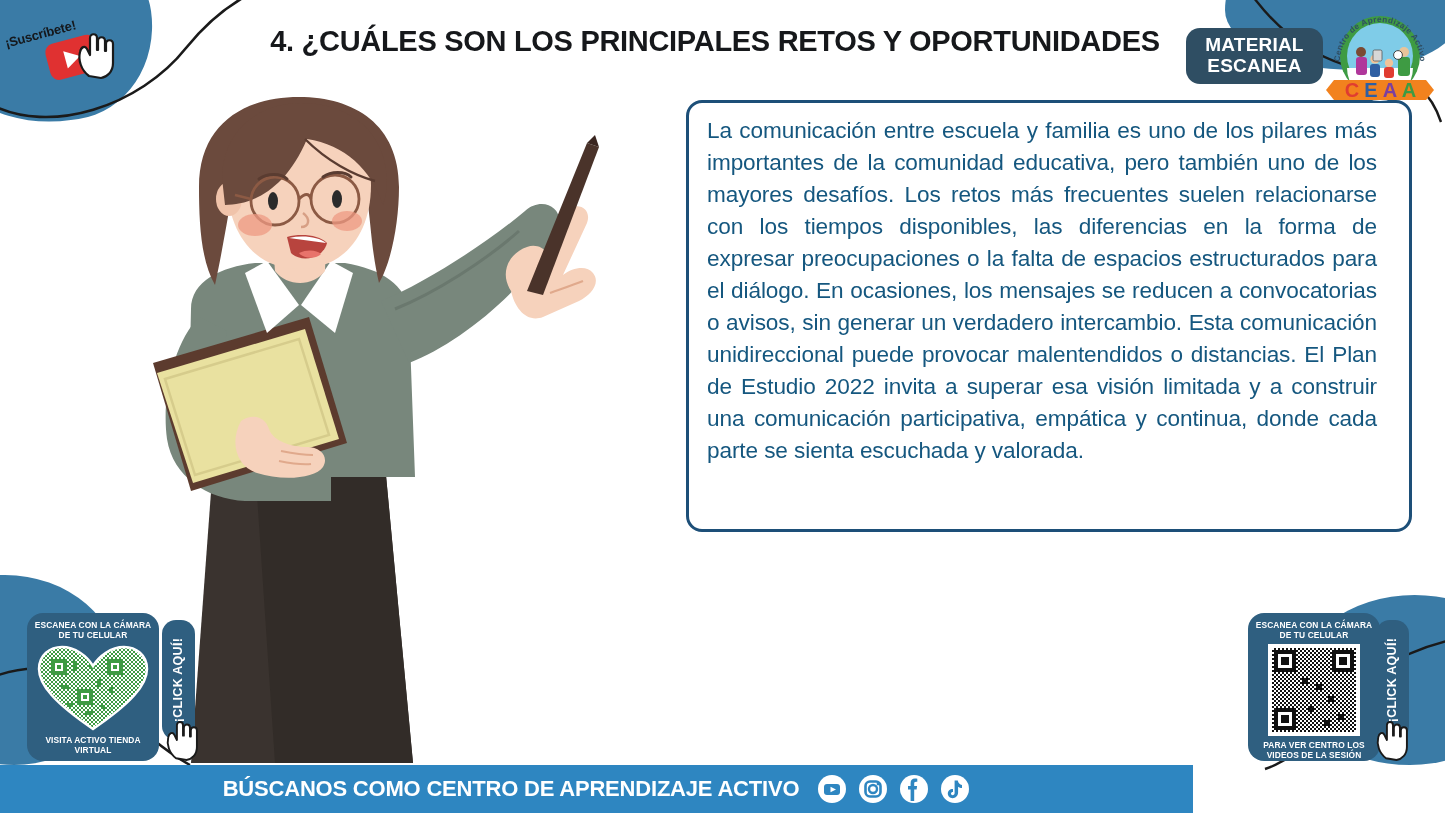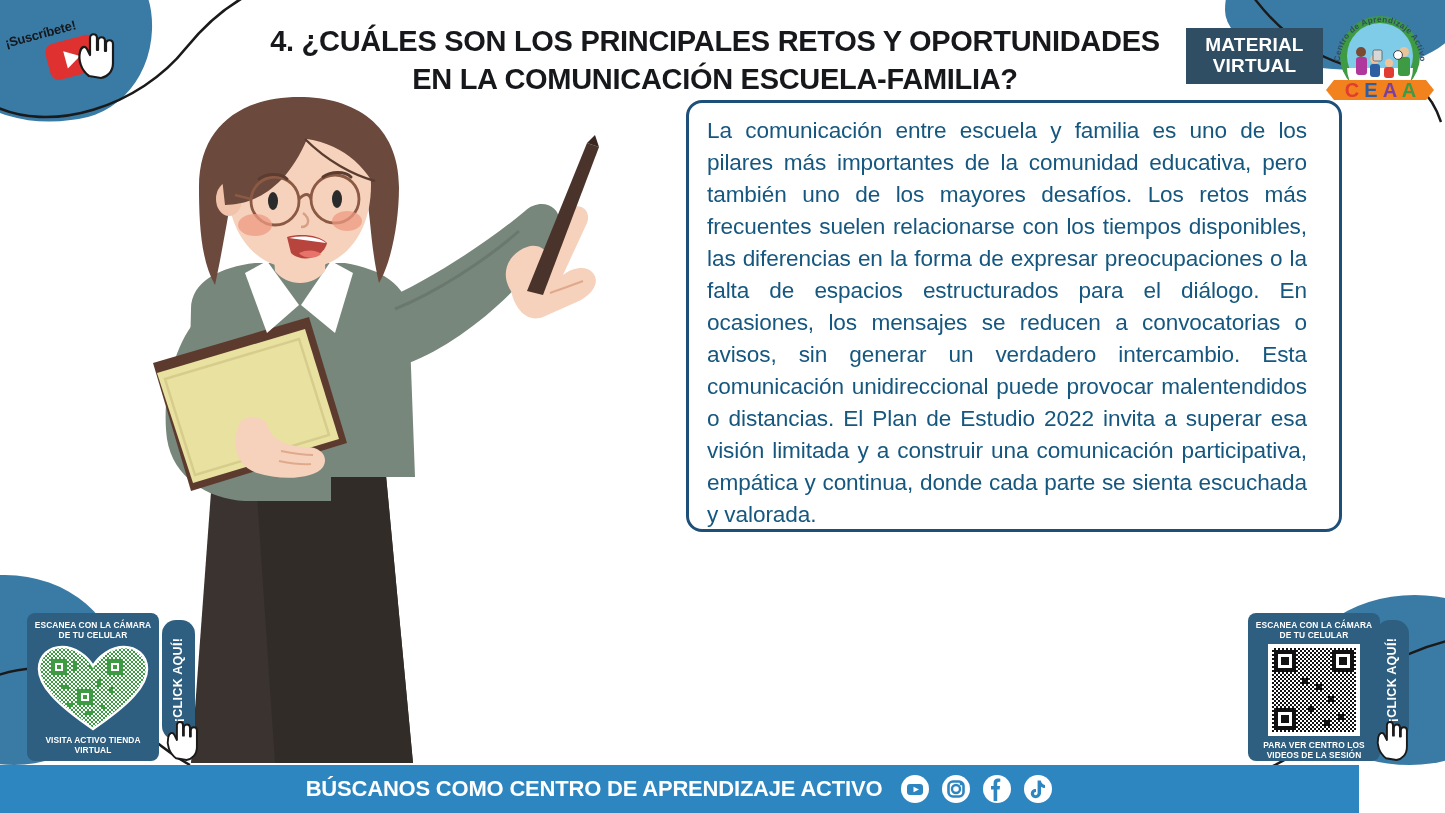--- a/index.html
+++ b/index.html
@@ -86,36 +86,37 @@
   }
 
   
   .material-badge {
     position: absolute; left: 1186px; top: 28px;
     width: 137px; height: 56px;
     background: #2f4e63;
     display: flex; flex-direction: column;
     align-items: center; justify-content: center;
     z-index: 6;
+    border-radius: 14px;
   }
   .material-badge span {
     color: #ffffff; font-size: 19px; font-weight: bold;
     line-height: 1.08; letter-spacing: 0.2px;
   }
 
   
   .ceaa-logo {
     position: absolute; left: 1326px; top: 6px;
     width: 108px; height: 100px; z-index: 7;
   }
 
   
   .text-card {
     position: absolute; left: 686px; top: 100px;
-    width: 656px; height: 432px;
+    width: 726px; height: 432px;
     border: 3.5px solid #1d4f78;
     border-radius: 16px;
     background: #ffffff;
     padding: 12px 32px 10px 18px;
     z-index: 4;
   }
   .body-text {
     font-family: "Liberation Sans", sans-serif;
     font-size: 22.6px;
     line-height: 32px;
@@ -125,21 +126,21 @@
     letter-spacing: -0.1px;
   }
 
   
   .teacher { position: absolute; left: 95px; top: 95px; z-index: 3; }
 
   
   .qr-panel {
     position: absolute;
     background: #2f5f80;
-    border-radius: 8px;
+    border-radius: 16px;
     z-index: 8;
     display: flex; flex-direction: column; align-items: center;
     padding: 7px 6px 6px 6px;
   }
   .qr-left  { left: 27px;   top: 613px; width: 132px; height: 148px; }
   .qr-right { left: 1248px; top: 613px; width: 132px; height: 148px; }
   .qr-caption-top, .qr-caption-bottom {
     color: #ffffff; font-size: 8.4px; font-weight: bold;
     text-align: center; line-height: 1.2; letter-spacing: 0.1px;
   }
@@ -160,21 +161,21 @@
     transform: rotate(-90deg);
   }
   .click-left  { left: 162px;  top: 620px; }
   .click-right { left: 1376px; top: 620px; }
   .cursor-qr-left  { position: absolute; left: 163px;  top: 718px; z-index: 9; }
   .cursor-qr-right { position: absolute; left: 1373px; top: 718px; z-index: 9; }
 
   
   .footer {
     position: absolute; left: 0; bottom: 0;
-    width: 1359px; height: 48px;
+    width: 1193px; height: 48px;
     background: #2e86c1;
     z-index: 10;
     display: flex; align-items: center; justify-content: center;
     gap: 18px;
   }
   .footer-text {
     color: #ffffff; font-size: 22px; font-weight: bold;
     letter-spacing: -0.2px;
   }
   .footer-icons { display: flex; align-items: center; gap: 11px; }
@@ -205,26 +206,25 @@
   <div class="suscribete">
     <div class="suscribete-text">¡Suscríbete!</div>
     <div class="yt-chip"></div>
   </div>
   <svg class="cursor-hand cursor-tl" width="46" height="50" viewBox="0 0 46 50">
     <path d="M15 46 C 7 40, 4 30, 6 22 C 7 17, 11 15, 13 19 L 16 25 L 16 8 C 16 3, 23 3, 23 8 L 23 20 L 24 20 L 24 11 C 24 6, 31 6, 31 11 L 31 21 L 32 21 L 32 14 C 32 9, 39 9, 39 14 L 39 33 C 39 42, 33 47, 27 48 Z" fill="#ffffff" stroke="#1a1a1a" stroke-width="2.2" stroke-linejoin="round"></path>
   </svg>
 
   <div class="title-wrap">
     <div class="title-line">4. ¿CUÁLES SON LOS PRINCIPALES RETOS Y OPORTUNIDADES</div>
-    <div class="title-line">EN LA COMUNICACIÓN ESCUELA-FAMILIA?</div>
   </div>
 
   <div class="material-badge">
     <span>MATERIAL</span>
-    <span>VIRTUAL</span>
+    <span>ESCANEA</span>
   </div>
 
   <svg class="ceaa-logo" viewBox="0 0 108 100">
     <defs>
       <path id="arcpath" d="M14 56 A 40 40 0 0 1 94 56"></path>
     </defs>
     <circle cx="54" cy="50" r="40" fill="#3E9B43"></circle>
     <circle cx="54" cy="50" r="33" fill="#7FCCE8"></circle>
     <path d="M21 62 A 33 33 0 0 0 87 62 Z" fill="#ffffff"></path>
     <text font-size="8.2" font-weight="bold" fill="#2F4E63" letter-spacing="0.4">

